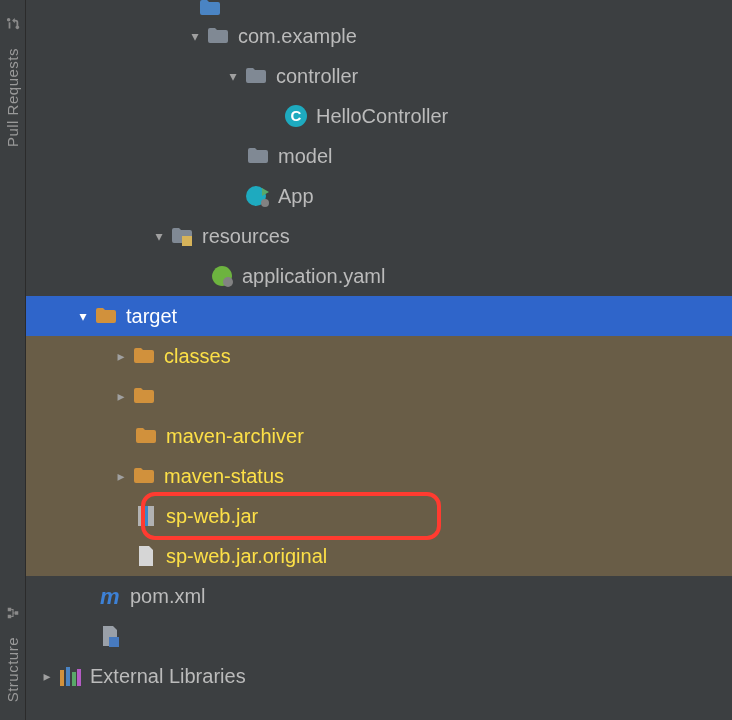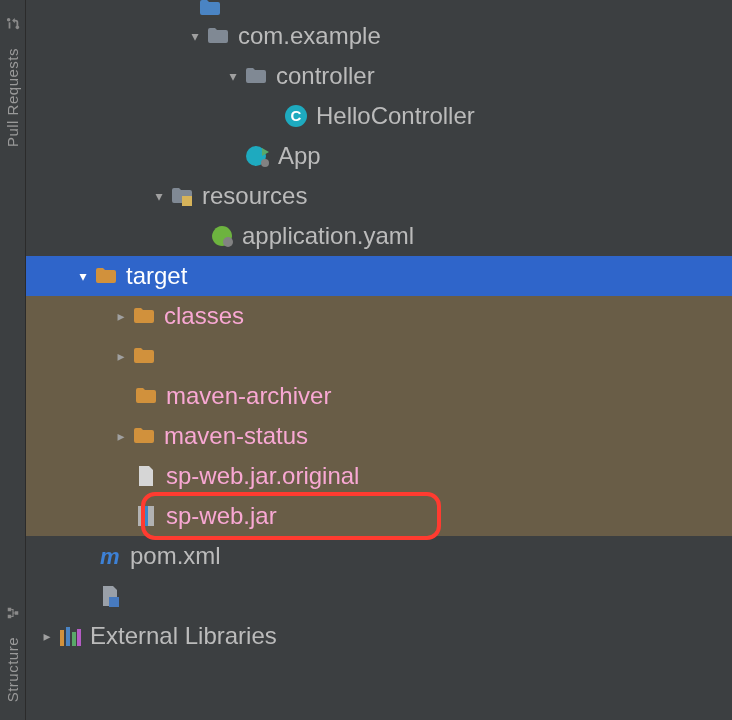--- a/index.html
+++ b/index.html
@@ -53,22 +53,22 @@
   .row.selected .chev { color: #fff; }
   .row .icon {
     width: 24px;
     height: 24px;
     margin-right: 8px;
     display: inline-flex;
     align-items: center;
     justify-content: center;
     flex-shrink: 0;
   }
-  .label { font-size: 24px; }
-  .excluded-text { color: #f9a8d4; }
+  .label { font-size: 20px; }
+  .excluded-text { color: #fde047; }
   .fold-orange { fill: #d1913c; }
   .fold-grey { fill: #808994; }
   .highlight-box {
     position: absolute;
     border: 4px solid #ff3b30;
     border-radius: 14px;
     pointer-events: none;
   }
 </style>
 </head>
@@ -127,20 +127,28 @@
   <div class="row" style="padding-left:258px">
     <span class="icon">
       <svg viewBox="0 0 24 24">
           <circle cx="12" cy="12" r="11" fill="#1eaabf"></circle>
           <text x="12" y="17" text-anchor="middle" font-size="15" font-weight="700" fill="#fff">C</text>
         </svg>
     </span>
     <span class="label">HelloController</span>
   </div>
 
+  <div class="row" style="padding-left:220px">
+    <span class="icon">
+      <svg viewBox="0 0 24 24">
+          <path class="fold-grey" d="M2 6a2 2 0 0 1 2-2h5l2 2h9a2 2 0 0 1 2 2v9a2 2 0 0 1-2 2H4a2 2 0 0 1-2-2V6z"></path>
+        </svg>
+    </span>
+    <span class="label">model</span>
+  </div>
 
   <div class="row" style="padding-left:220px">
     <span class="icon">
       <svg viewBox="0 0 24 24">
           <circle cx="10" cy="12" r="10" fill="#1eaabf"></circle>
           <path fill="#59a869" d="M16 4l7 4-7 4z"></path>
           <circle cx="19" cy="19" r="4" fill="#828282"></circle>
         </svg>
     </span>
     <span class="label">App</span>
@@ -211,34 +219,34 @@
       <svg viewBox="0 0 24 24">
           <path class="fold-orange" d="M2 6a2 2 0 0 1 2-2h5l2 2h9a2 2 0 0 1 2 2v9a2 2 0 0 1-2 2H4a2 2 0 0 1-2-2V6z"></path>
         </svg>
     </span>
     <span class="label excluded-text">maven-status</span>
   </div>
 
   <div class="row excluded" style="padding-left:108px">
     <span class="icon">
       <svg viewBox="0 0 24 24">
-          <path fill="#d6d6d6" d="M5 2h10l4 4v16H5z"></path>
-        </svg>
-    </span>
-    <span class="label excluded-text">sp-web.jar.original</span>
-  </div>
-
-  <div class="row excluded" style="padding-left:108px">
-    <span class="icon">
-      <svg viewBox="0 0 24 24">
           <rect x="4" y="2" width="16" height="20" fill="#b2b2b2"></rect>
           <rect x="10" y="2" width="4" height="20" fill="#3a87c7"></rect>
         </svg>
     </span>
     <span class="label excluded-text">sp-web.jar</span>
+  </div>
+
+  <div class="row excluded" style="padding-left:108px">
+    <span class="icon">
+      <svg viewBox="0 0 24 24">
+          <path fill="#d6d6d6" d="M5 2h10l4 4v16H5z"></path>
+        </svg>
+    </span>
+    <span class="label excluded-text">sp-web.jar.original</span>
   </div>
 
 
   <div class="row" style="padding-left:72px">
     <span class="icon">
       <svg viewBox="0 0 24 24">
           <text x="2" y="20" font-size="22" font-style="italic" font-weight="800" fill="#3d81d6">m</text>
         </svg>
     </span>
     <span class="label">pom.xml</span>

